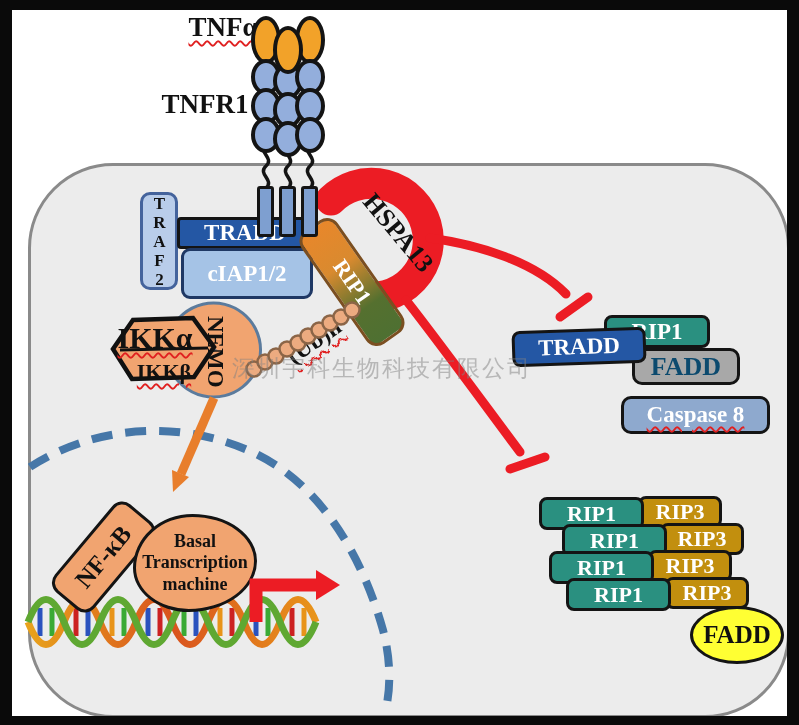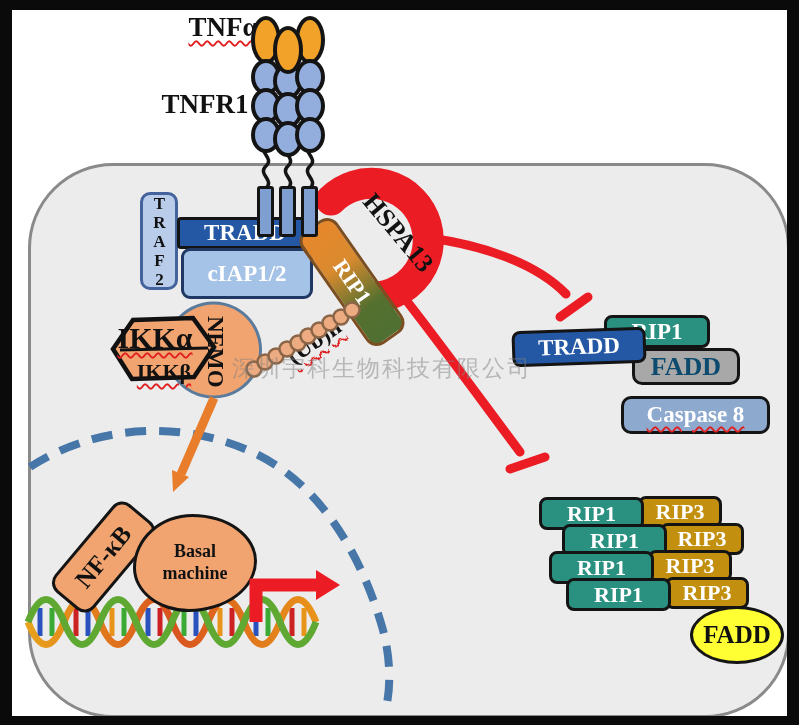--- a/index.html
+++ b/index.html
@@ -154,20 +154,21 @@
     </g>
   </svg>
 
   <div class="box" style="left:46px;top:531px;width:115px;height:52px;transform:rotate(-50deg);background:#F1A470;
               border:3px solid #141414;border-radius:13px;z-index:3;font-size:25px;color:#111;">NF-κB</div>
 
   <div class="box" style="left:133px;top:514px;width:124px;height:98px;background:#F1A470;border:3px solid #141414;
               border-radius:48% 52% 55% 45% / 55% 48% 52% 45%;z-index:3;flex-direction:column;
               font-size:18px;line-height:1.2;color:#111;">
     <span>Basal</span>
+    <span>Transcription</span>
     <span>machine</span>
   </div>
 
   <div class="lbl" style="left:78px;top:664px;width:190px;font-size:26px;">NF-κB activation</div>
 
   <div class="box" style="left:621px;top:384px;width:149px;height:38px;background:#8EA9CE;border:3px solid #141414;
               border-radius:10px;z-index:3;color:#fff;font-size:23px;margin-top:12px;">
     <span class="sp">Caspase 8</span>
   </div>
   <div class="box" style="left:632px;top:348px;width:108px;height:37px;background:#A8A8A8;border:3px solid #141414;

